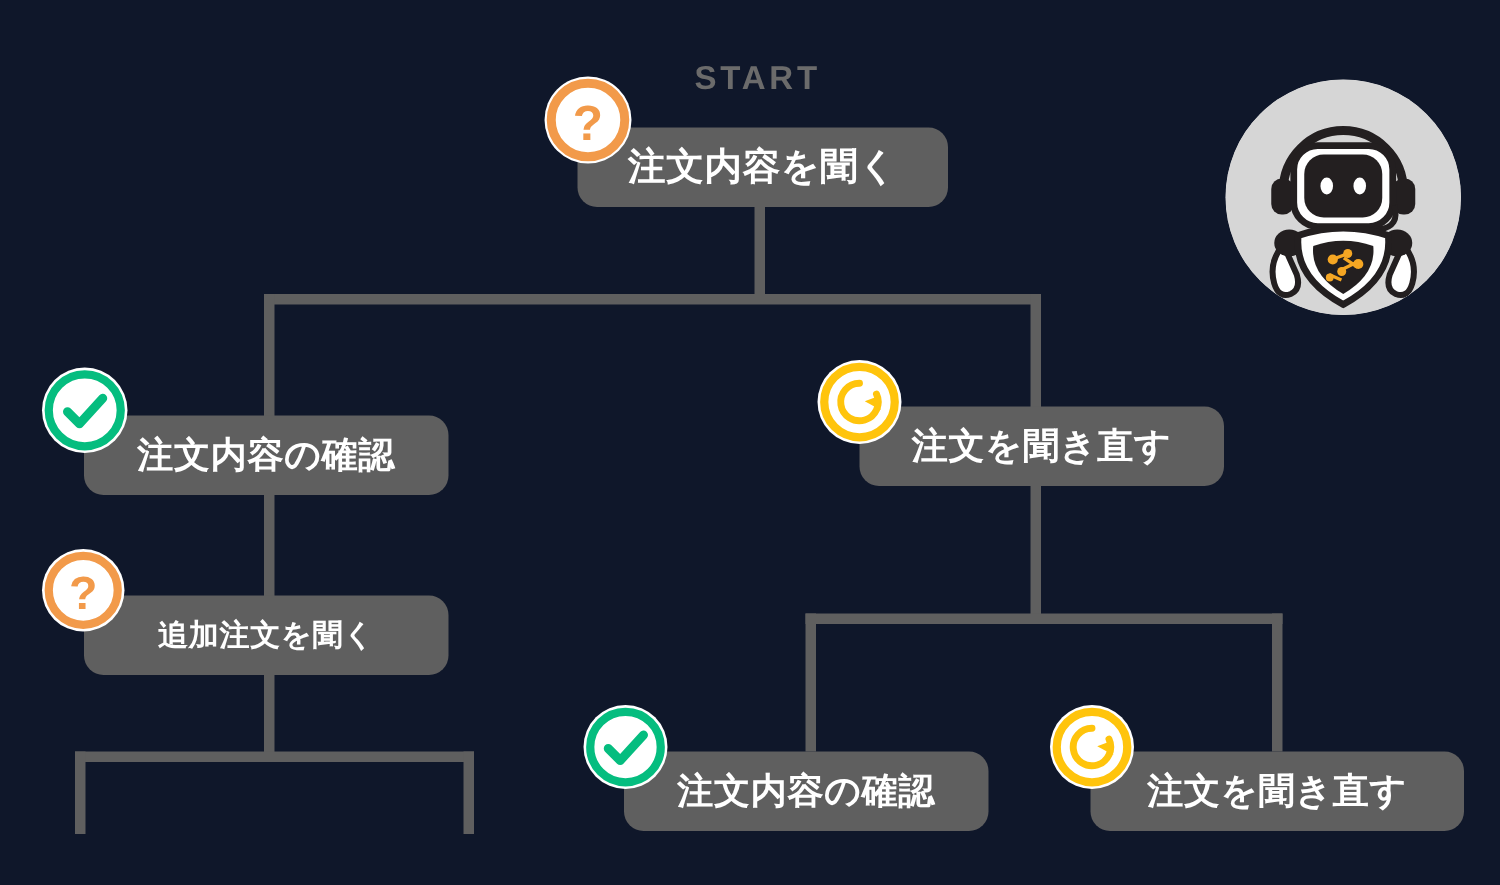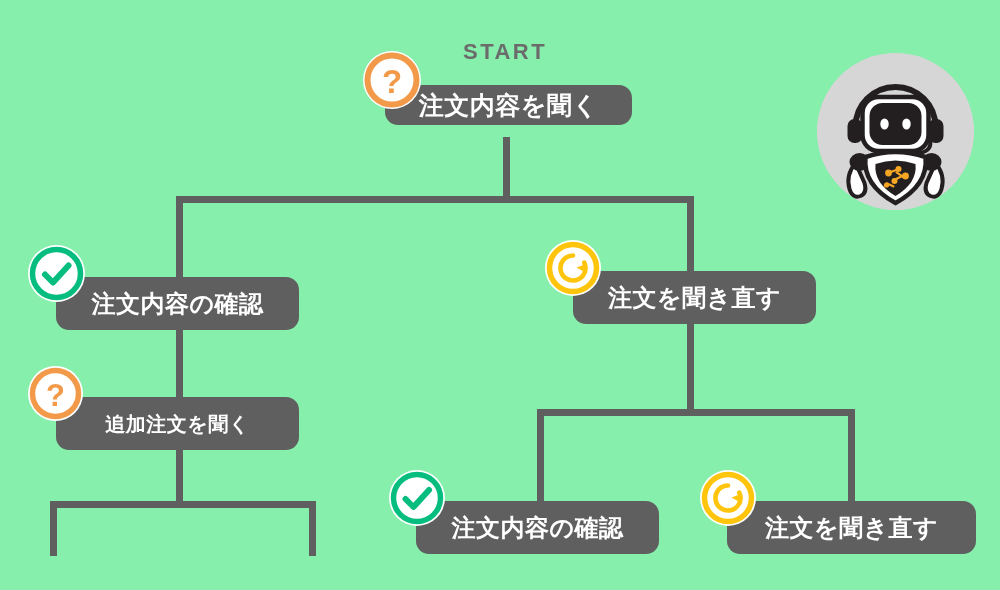--- a/index.html
+++ b/index.html
@@ -7,21 +7,21 @@
     padding: 0;
     background: #ffffff;
   }
   body {
     font-family: "Liberation Sans", "DejaVu Sans", sans-serif;
   }
   #canvas {
     position: relative;
     width: 1000px;
     height: 590px;
-    background: #86efac;
+    background: #0f172a;
     overflow: hidden;
   }
   
   .line {
     position: absolute;
     background: #5f5f5f;
   }
   
   .node {
     position: absolute;
@@ -97,21 +97,21 @@
 
   <div class="line" style="left:687px; top:324px; width:7px; height:90px;"></div>
 
   <div class="line" style="left:537px; top:409px; width:318px; height:7px;"></div>
 
   <div class="line" style="left:537px; top:409px; width:7px; height:92px;"></div>
   <div class="line" style="left:848px; top:409px; width:7px; height:92px;"></div>
 
   <div class="start-label" style="left:463px; top:41px;">START</div>
 
-  <div class="node" style="left:385px; top:85px; width:247px; height:40px; font-size:25px;">
+  <div class="node" style="left:385px; top:85px; width:247px; height:53px; font-size:25px;">
     <span class="node-label">注文内容を聞く</span>
   </div>
   <div class="badge" style="left:363px; top:51px; width:58px; height:58px;">
     <svg width="58" height="58" viewBox="0 0 58 58">
       <circle cx="29" cy="29" r="24.5" fill="#ffffff" stroke="#f29a4a" stroke-width="6"></circle>
       <text x="29" y="42" text-anchor="middle" font-family="Liberation Sans, sans-serif" font-size="33" font-weight="700" fill="#f29a4a">?</text>
     </svg>
   </div>
 
   <div class="node" style="left:56px; top:277px; width:243px; height:53px; font-size:24px;">

